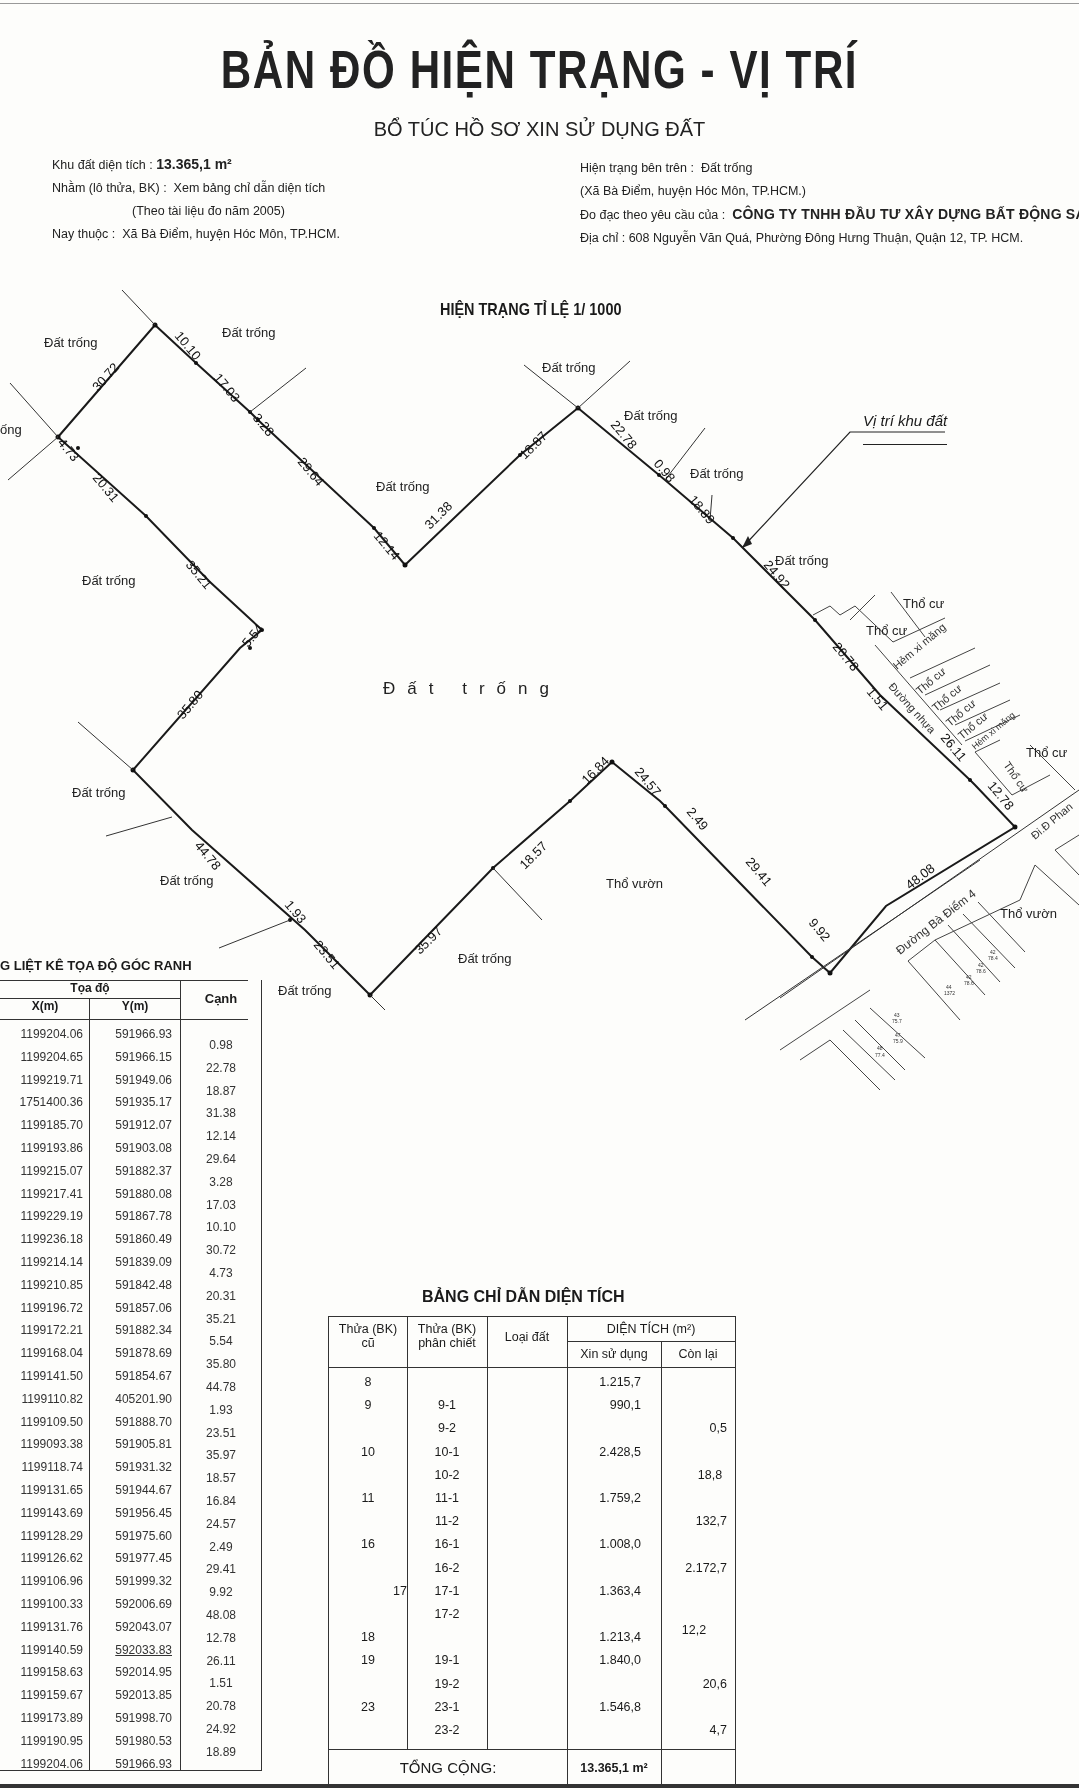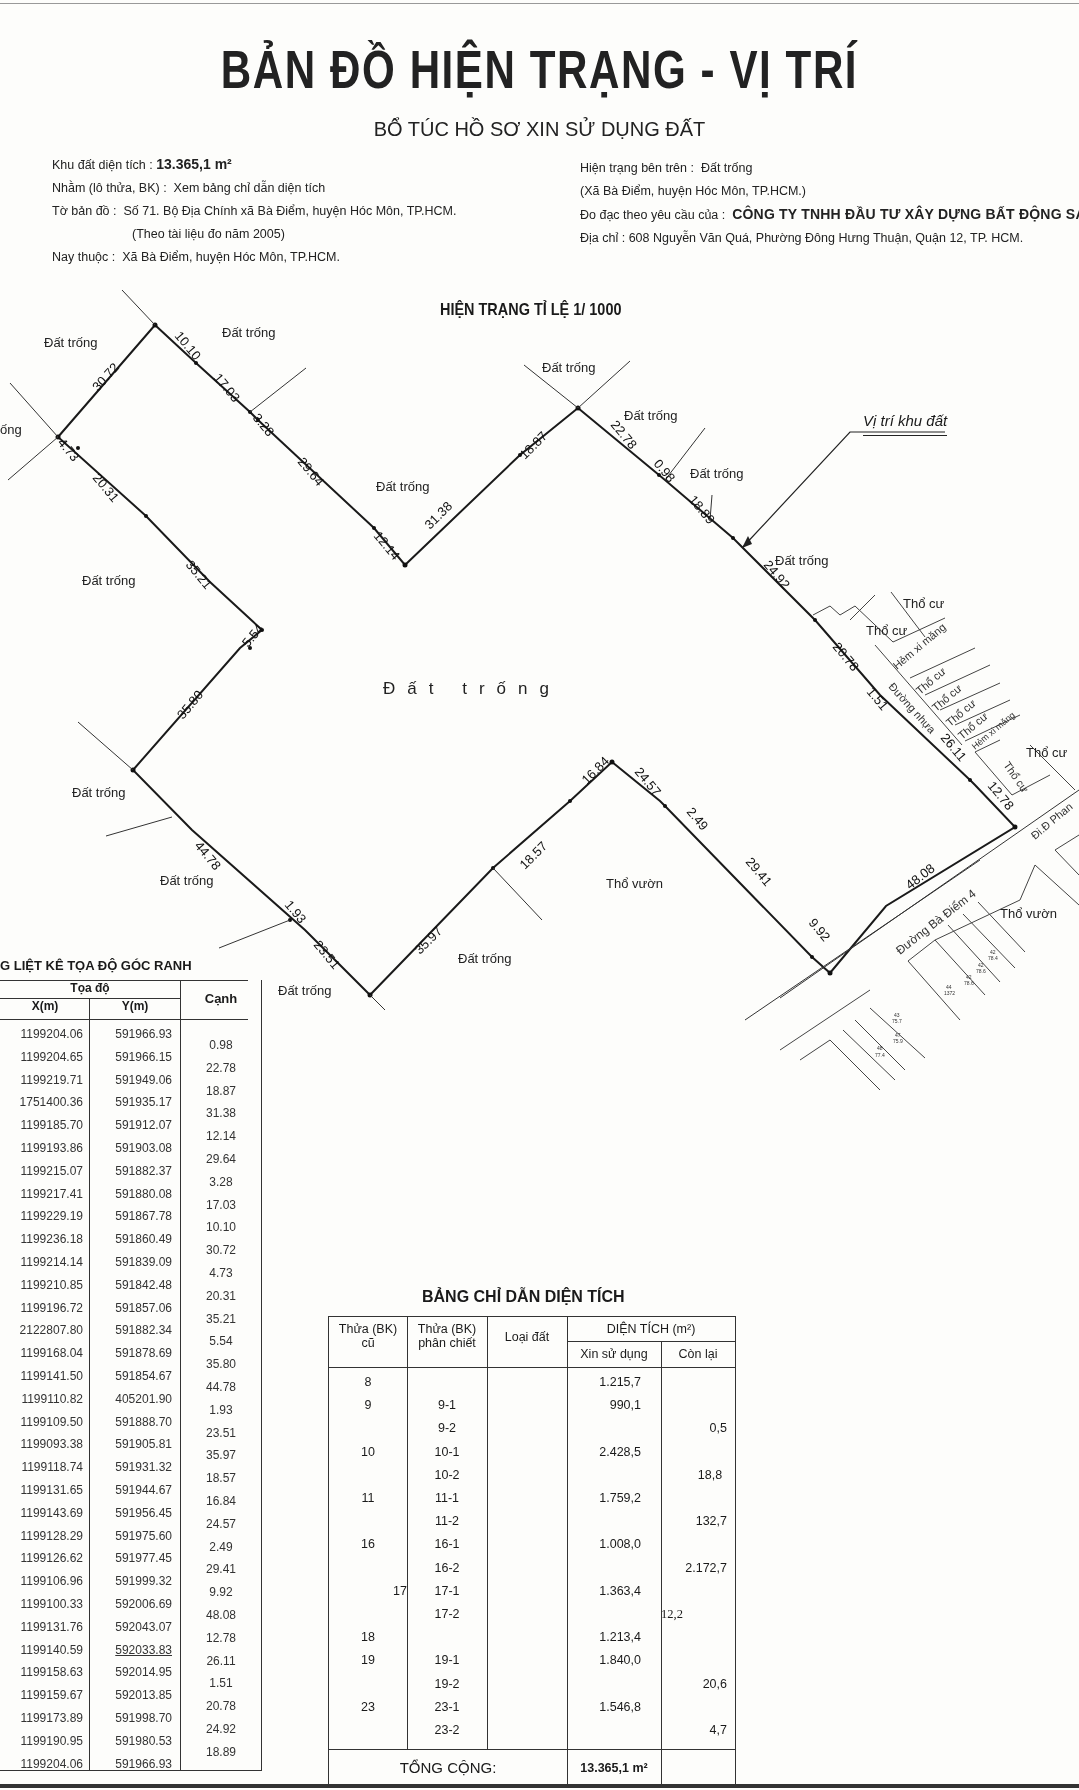--- a/index.html
+++ b/index.html
@@ -16,21 +16,21 @@
   .info .bold-co { font-weight:bold; font-size:14px; letter-spacing:0.2px; }
   .scale-title { position:absolute; left:440px; top:300px; font-weight:bold; font-size:17px;
                  transform:scaleX(0.85); transform-origin:left; }
   svg.map { position:absolute; left:0; top:0; }
   .lbl { font-family:"Liberation Sans", sans-serif; font-size:13px; fill:#222; }
   .dim { font-family:"Liberation Sans", sans-serif; font-size:13px; fill:#111; }
   .small { font-family:"Liberation Sans", sans-serif; font-size:11px; fill:#333; }
   .tiny { font-family:"Liberation Sans", sans-serif; font-size:5px; fill:#333; }
   .big-lbl { font-family:"Liberation Sans", sans-serif; font-size:17px; fill:#222; letter-spacing:12px; }
   .vitri { position:absolute; left:863px; top:412px; font-style:italic; font-size:15px;
-           border-bottom:1px solid #222; padding-bottom:6px; }
+           border-bottom:1px solid #222; padding-bottom:15px; }
 
   
   .coord-title { position:absolute; left:0px; top:958px; font-weight:bold; font-size:13px; white-space:nowrap; }
   .coord-wrap { position:absolute; left:0; top:980px; width:262px; height:800px; }
   .ct-head { position:absolute; left:0; top:0; width:248px; height:38px; border-top:1.5px solid #333;
              border-bottom:1.5px solid #333; }
   .ct-h-toa { position:absolute; left:0; width:180px; top:0; height:17px; text-align:center; font-size:12px; font-weight:bold; border-bottom:1px solid #333; }
   .ct-h-x { position:absolute; left:0; width:90px; top:18px; text-align:center; font-size:12px; font-weight:bold; }
   .ct-h-y { position:absolute; left:90px; width:90px; top:18px; text-align:center; font-size:12px; font-weight:bold; }
   .ct-h-canh { position:absolute; left:180px; width:82px; top:10px; text-align:center; font-size:13px; font-weight:bold; }
@@ -57,24 +57,20 @@
 <div class="subtitle">BỔ TÚC HỒ SƠ XIN SỬ DỤNG ĐẤT</div>
 
 <div class="info" style="left:52px; top:153px;">
   <div class="row">
     <span>Khu đất diện tích :</span>
     <b>13.365,1 m²</b>
   </div>
   <div class="row">
     <span>Nhằm (lô thửa, BK) :</span>&nbsp;
     <span>Xem bảng chỉ dẫn diện tích</span>
-  </div>
-  <div class="row">
-    <span>Tờ bản đồ :</span>&nbsp;
-    <span>Số 71. Bộ Địa Chính xã Bà Điểm, huyện Hóc Môn, TP.HCM.</span>
   </div>
   <div class="row" style="padding-left:80px;">
     <span>(Theo tài liệu  đo năm 2005)</span>
   </div>
   <div class="row">
     <span>Nay thuộc :</span>&nbsp;
     <span>Xã Bà Điểm, huyện Hóc Môn, TP.HCM.</span>
   </div>
 </div>
 
@@ -307,21 +303,21 @@
     <div class="ct-x" style="top: 229.4px;">1199229.19</div>
     <div class="ct-y" style="top: 229.4px;">591867.78</div>
     <div class="ct-x" style="top: 252.2px;">1199236.18</div>
     <div class="ct-y" style="top: 252.2px;">591860.49</div>
     <div class="ct-x" style="top: 275px;">1199214.14</div>
     <div class="ct-y" style="top: 275px;">591839.09</div>
     <div class="ct-x" style="top: 297.8px;">1199210.85</div>
     <div class="ct-y" style="top: 297.8px;">591842.48</div>
     <div class="ct-x" style="top: 320.6px;">1199196.72</div>
     <div class="ct-y" style="top: 320.6px;">591857.06</div>
-    <div class="ct-x" style="top: 343.4px;">2122807.80</div>
+    <div class="ct-x" style="top: 343.4px;">1199172.21</div>
     <div class="ct-y" style="top: 343.4px;">591882.34</div>
     <div class="ct-x" style="top: 366.2px;">1199168.04</div>
     <div class="ct-y" style="top: 366.2px;">591878.69</div>
     <div class="ct-x" style="top: 389px;">1199141.50</div>
     <div class="ct-y" style="top: 389px;">591854.67</div>
     <div class="ct-x" style="top: 411.8px;">1199110.82</div>
     <div class="ct-y" style="top: 411.8px;">405201.90</div>
     <div class="ct-x" style="top: 434.6px;">1199109.50</div>
     <div class="ct-y" style="top: 434.6px;">591888.70</div>
     <div class="ct-x" style="top: 457.4px;">1199093.38</div>
@@ -449,21 +445,21 @@
     <div class="cell" style="left: 78px; width: 80px; top: 243.6px; text-align: center;">16-2</div>
     <div class="cell" style="left: 238px; width: 74px; top: 243.6px; text-align: right;"></div>
     <div class="cell" style="left: 332px; width: 66px; top: 243.6px; text-align: right;">2.172,7</div>
     <div class="cell" style="left: 0px; width: 78px; top: 266.8px; text-align: right;">17</div>
     <div class="cell" style="left: 78px; width: 80px; top: 266.8px; text-align: center;">17-1</div>
     <div class="cell" style="left: 238px; width: 74px; top: 266.8px; text-align: right;">1.363,4</div>
     <div class="cell" style="left: 332px; width: 66px; top: 266.8px; text-align: right;"></div>
     <div class="cell" style="left: 0px; width: 78px; top: 290px; text-align: center;"></div>
     <div class="cell" style="left: 78px; width: 80px; top: 290px; text-align: center;">17-2</div>
     <div class="cell" style="left: 238px; width: 74px; top: 290px; text-align: right;"></div>
-    <div class="cell" style="left: 332px; width: 66px; top: 290px; text-align: left; font-family: Liberation Serif, serif;">12,2</div>
+    <div class="cell" style="left: 332px; width: 66px; top: 306px; text-align: center;">12,2</div>
     <div class="cell" style="left: 0px; width: 78px; top: 313.2px; text-align: center;">18</div>
     <div class="cell" style="left: 78px; width: 80px; top: 313.2px; text-align: center;"></div>
     <div class="cell" style="left: 238px; width: 74px; top: 313.2px; text-align: right;">1.213,4</div>
     <div class="cell" style="left: 332px; width: 66px; top: 313.2px; text-align: right;"></div>
     <div class="cell" style="left: 0px; width: 78px; top: 336.4px; text-align: center;">19</div>
     <div class="cell" style="left: 78px; width: 80px; top: 336.4px; text-align: center;">19-1</div>
     <div class="cell" style="left: 238px; width: 74px; top: 336.4px; text-align: right;">1.840,0</div>
     <div class="cell" style="left: 332px; width: 66px; top: 336.4px; text-align: right;"></div>
     <div class="cell" style="left: 0px; width: 78px; top: 359.6px; text-align: center;"></div>
     <div class="cell" style="left: 78px; width: 80px; top: 359.6px; text-align: center;">19-2</div>

